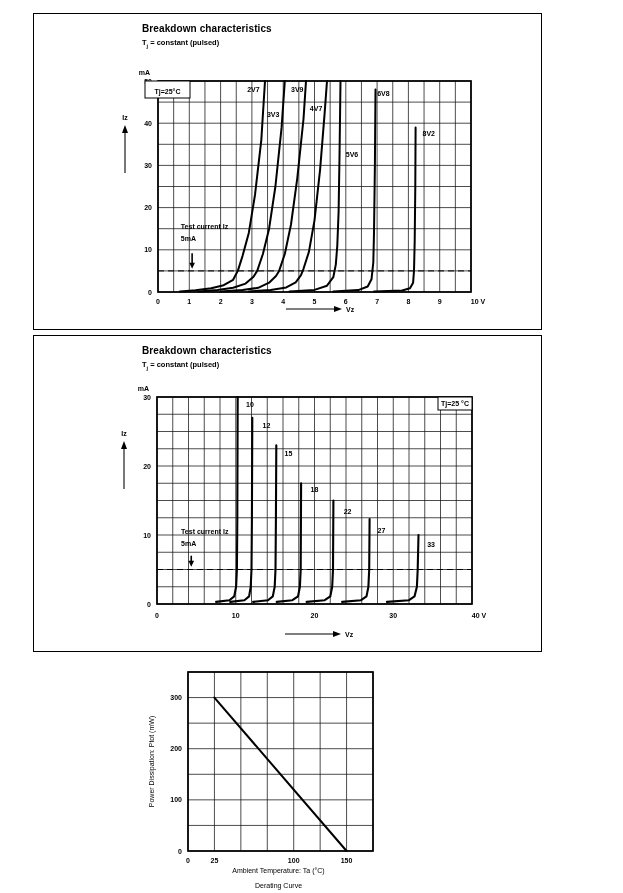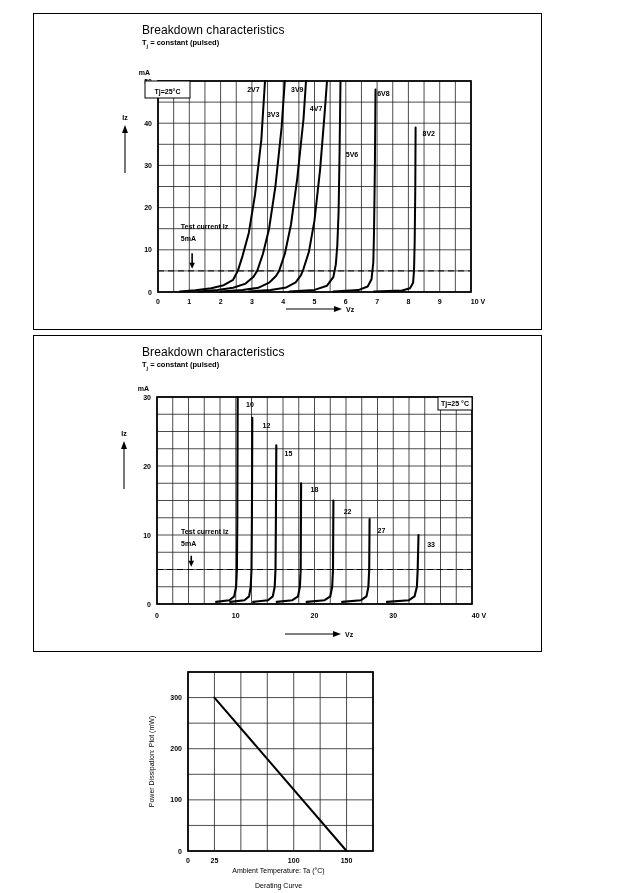--- a/index.html
+++ b/index.html
@@ -1,21 +1,21 @@
 <!DOCTYPE html>
 <html><head>
 <meta charset="utf-8">
 <style>
   *{margin:0;padding:0;box-sizing:border-box}
   html,body{background:#fff}
   body{width:623px;height:893px;position:relative;font-family:"Liberation Sans",sans-serif;color:#000}
   .panel{position:absolute;border:1px solid #000;background:#fff}
   #panel1{left:33px;top:13px;width:509px;height:317px}
   #panel2{left:33px;top:335px;width:509px;height:317px}
-  .panel .ptitle{position:absolute;left:108px;top:9px;font-size:12px;font-weight:normal;letter-spacing:.1px}
+  .panel .ptitle{position:absolute;left:108px;top:9px;font-size:10px;font-weight:bold;letter-spacing:.1px}
   .panel .psub{position:absolute;left:108px;top:24px;font-size:7.5px;font-weight:bold}
   .panel .psub sub{font-size:5.5px}
   .panel svg{position:absolute;left:0;top:0}
   #chart3{position:absolute;left:140px;top:650px;width:281px;height:243px}
   #chart3 svg{position:absolute;left:0;top:0}
   svg text{fill:#000}
   .tick{font-size:7px;font-weight:bold}
   .clabel{font-size:7px;font-weight:bold}
   .cap{font-size:7px;font-weight:bold}
   .capn{font-size:7px}

